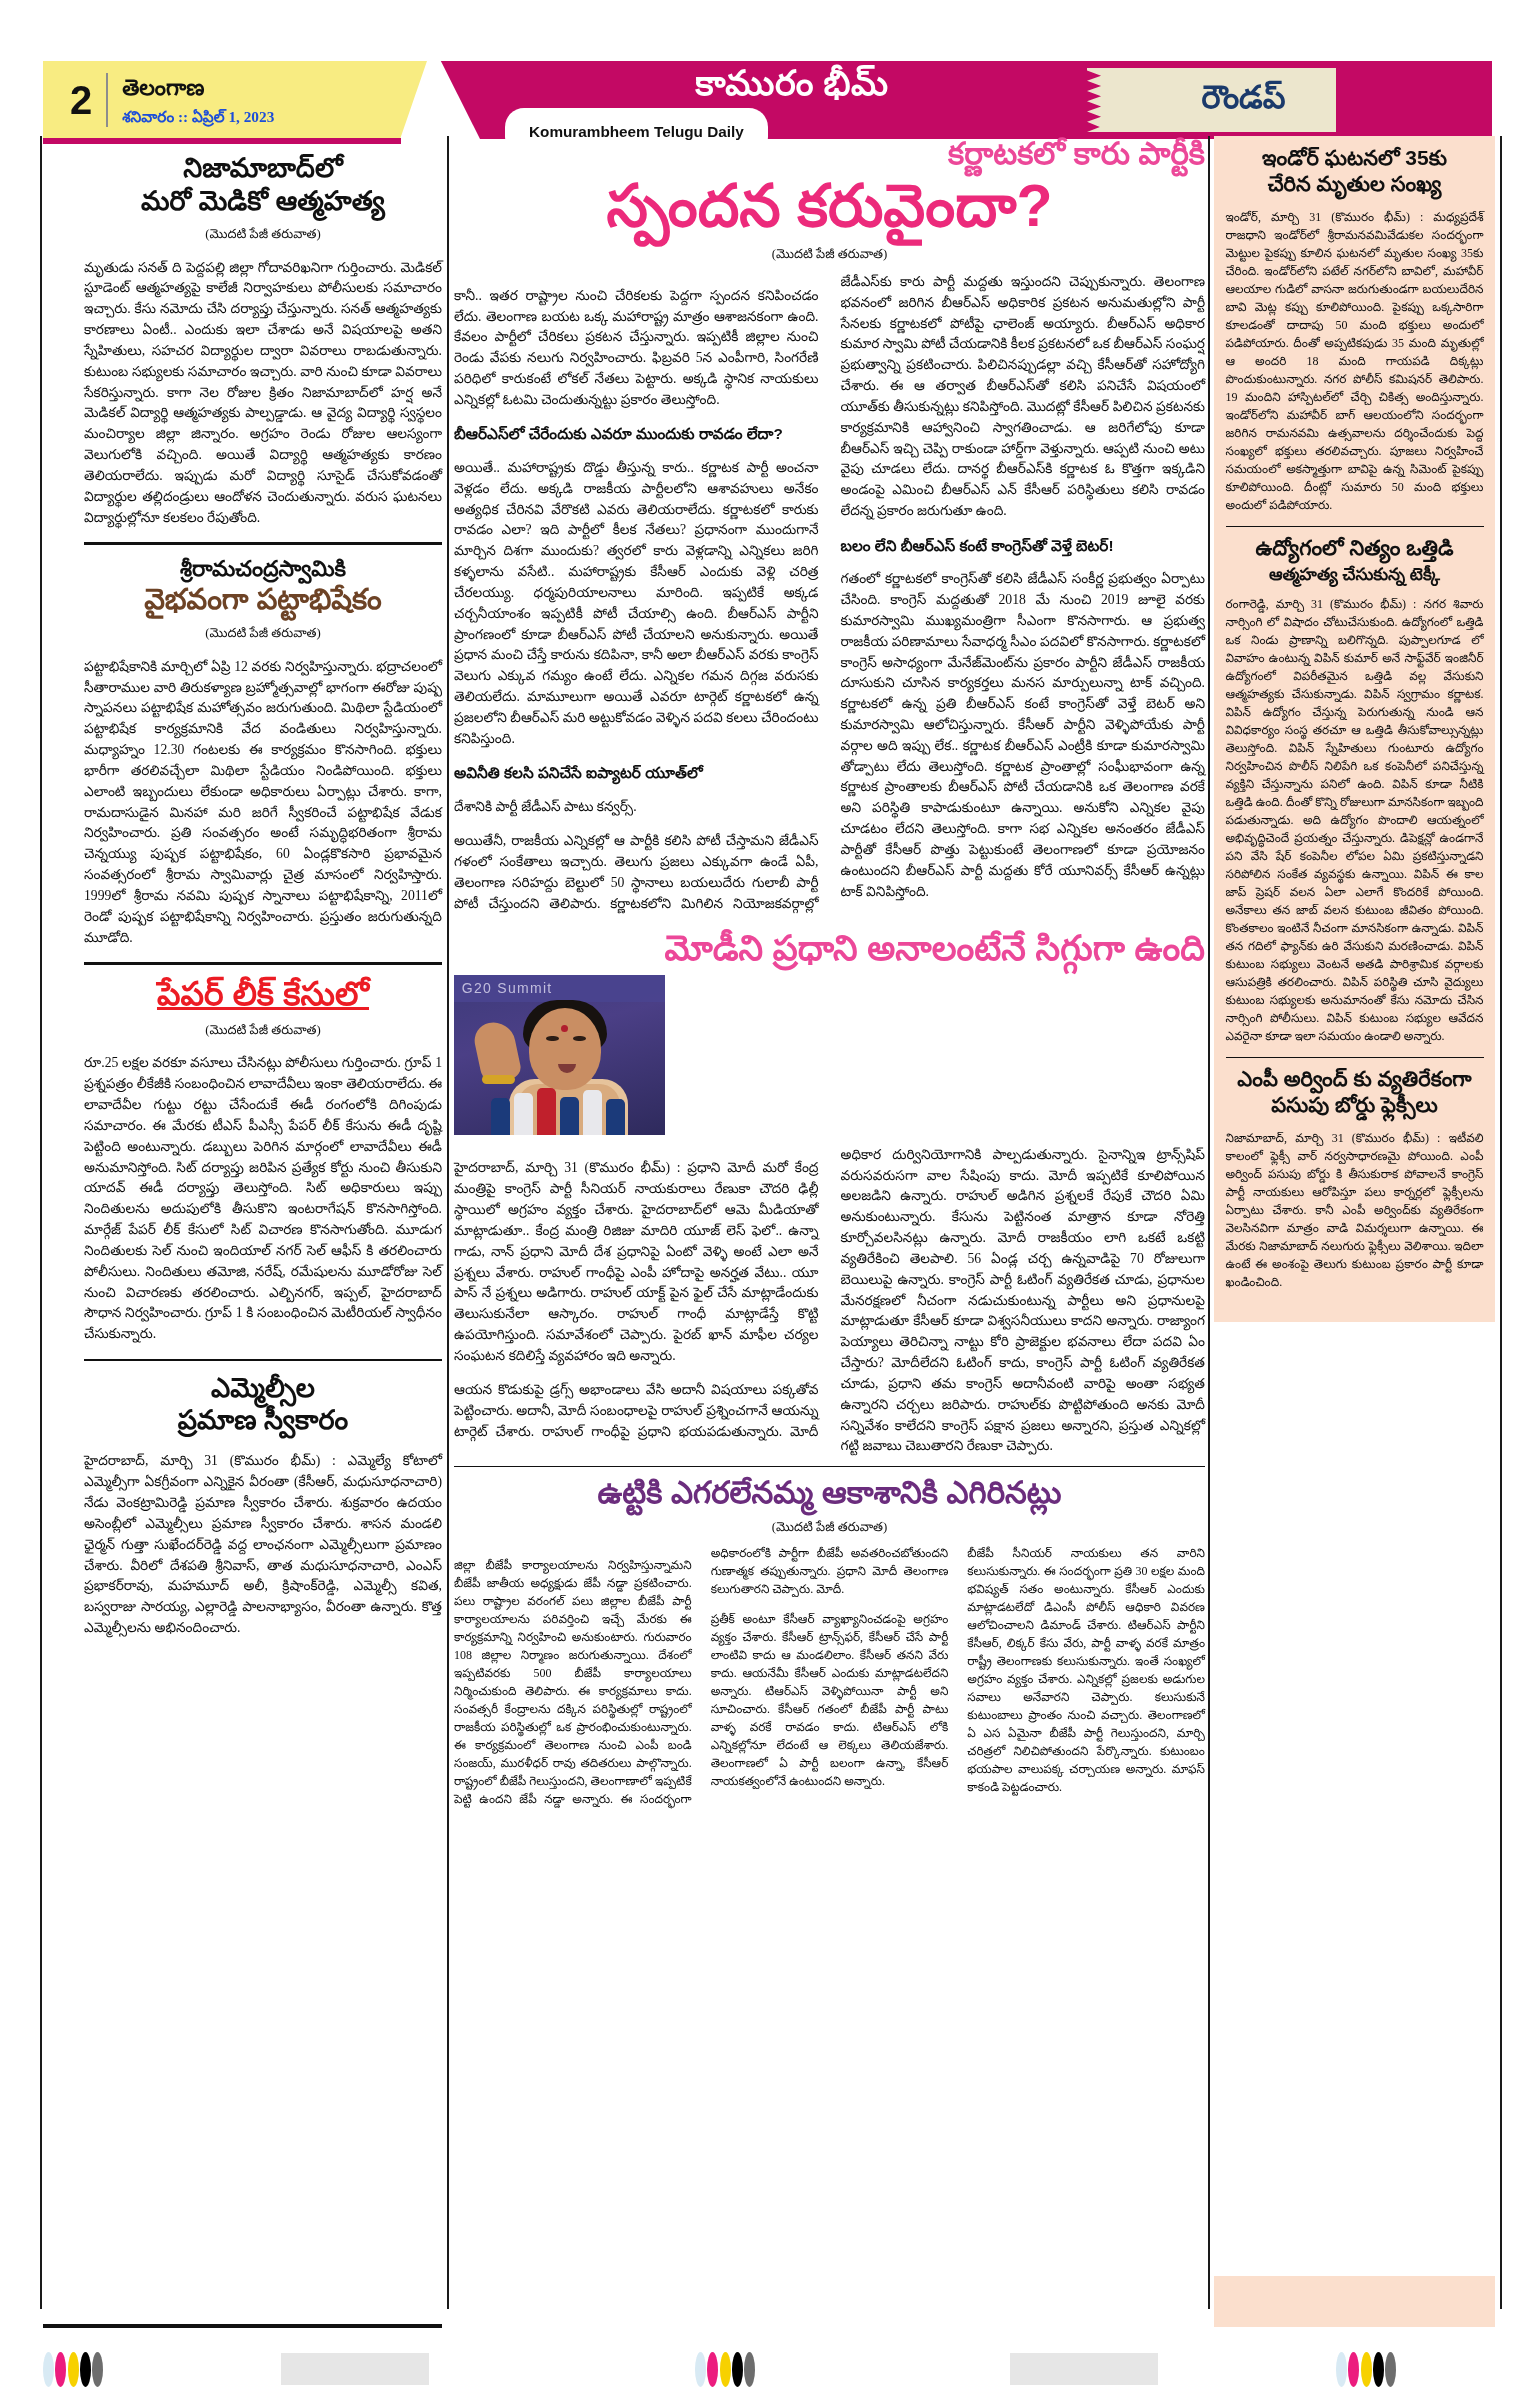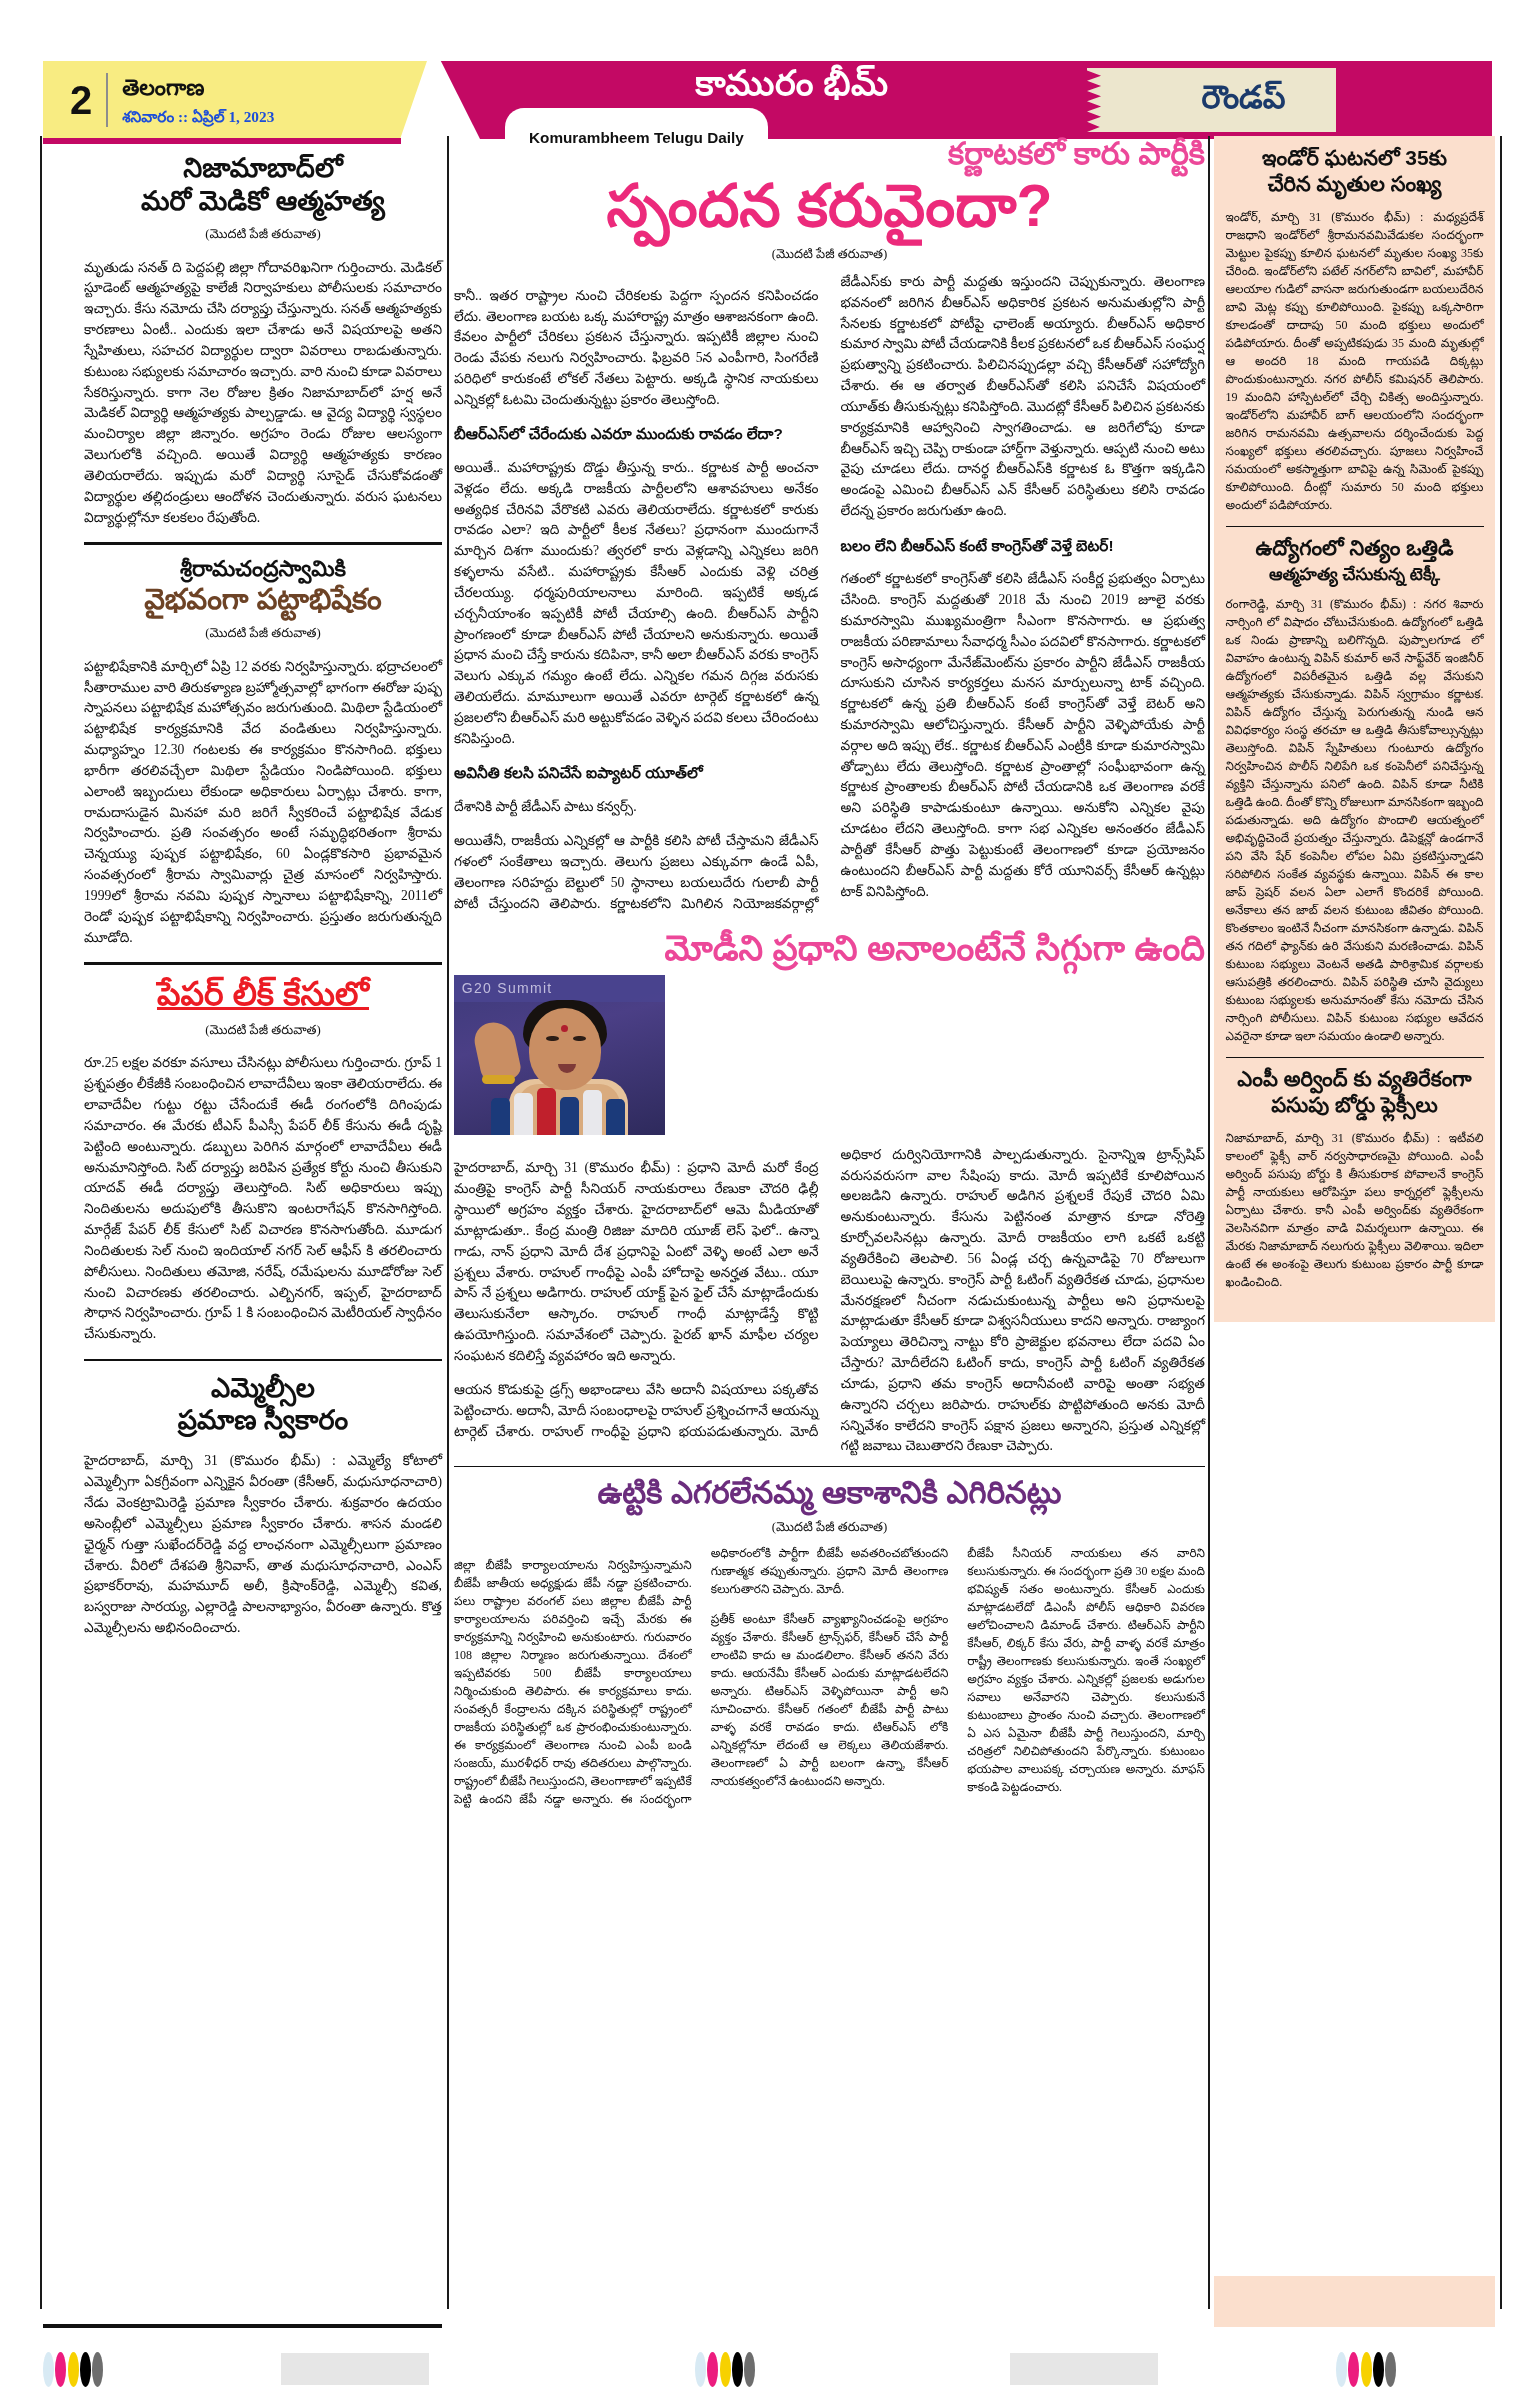--- a/index.html
+++ b/index.html
@@ -50,21 +50,21 @@
   }
   .mh-title {
     position: absolute; left: 562px; top: 64px;
     width: 460px; text-align:center;
     font-size: 35px; font-weight: bold; color: #ffffff;
     letter-spacing: 0.6px;
   }
   .mh-subtitle-pill {
     position: absolute; left: 505px; top: 108px;
     background: #ffffff; border-radius: 19px;
-    padding: 21px 24px;
+    padding: 15px 24px;
     font-family: "Liberation Sans", sans-serif;
     font-size: 15.3px; font-weight: bold; color: #111;
   }
   .mh-roundup-burst {
     position: absolute; left: 1087px; top: 68px;
     width: 128px; height: 64px; background: #ece6cd;
     clip-path: polygon(0% 0%, 100% 0%, 100% 100%, 0% 100%,
       10% 92%, 0% 84%, 11% 76%, 0% 68%, 11% 60%, 0% 52%,
       11% 44%, 0% 36%, 11% 28%, 0% 20%, 11% 12%, 0% 4%);
   }

